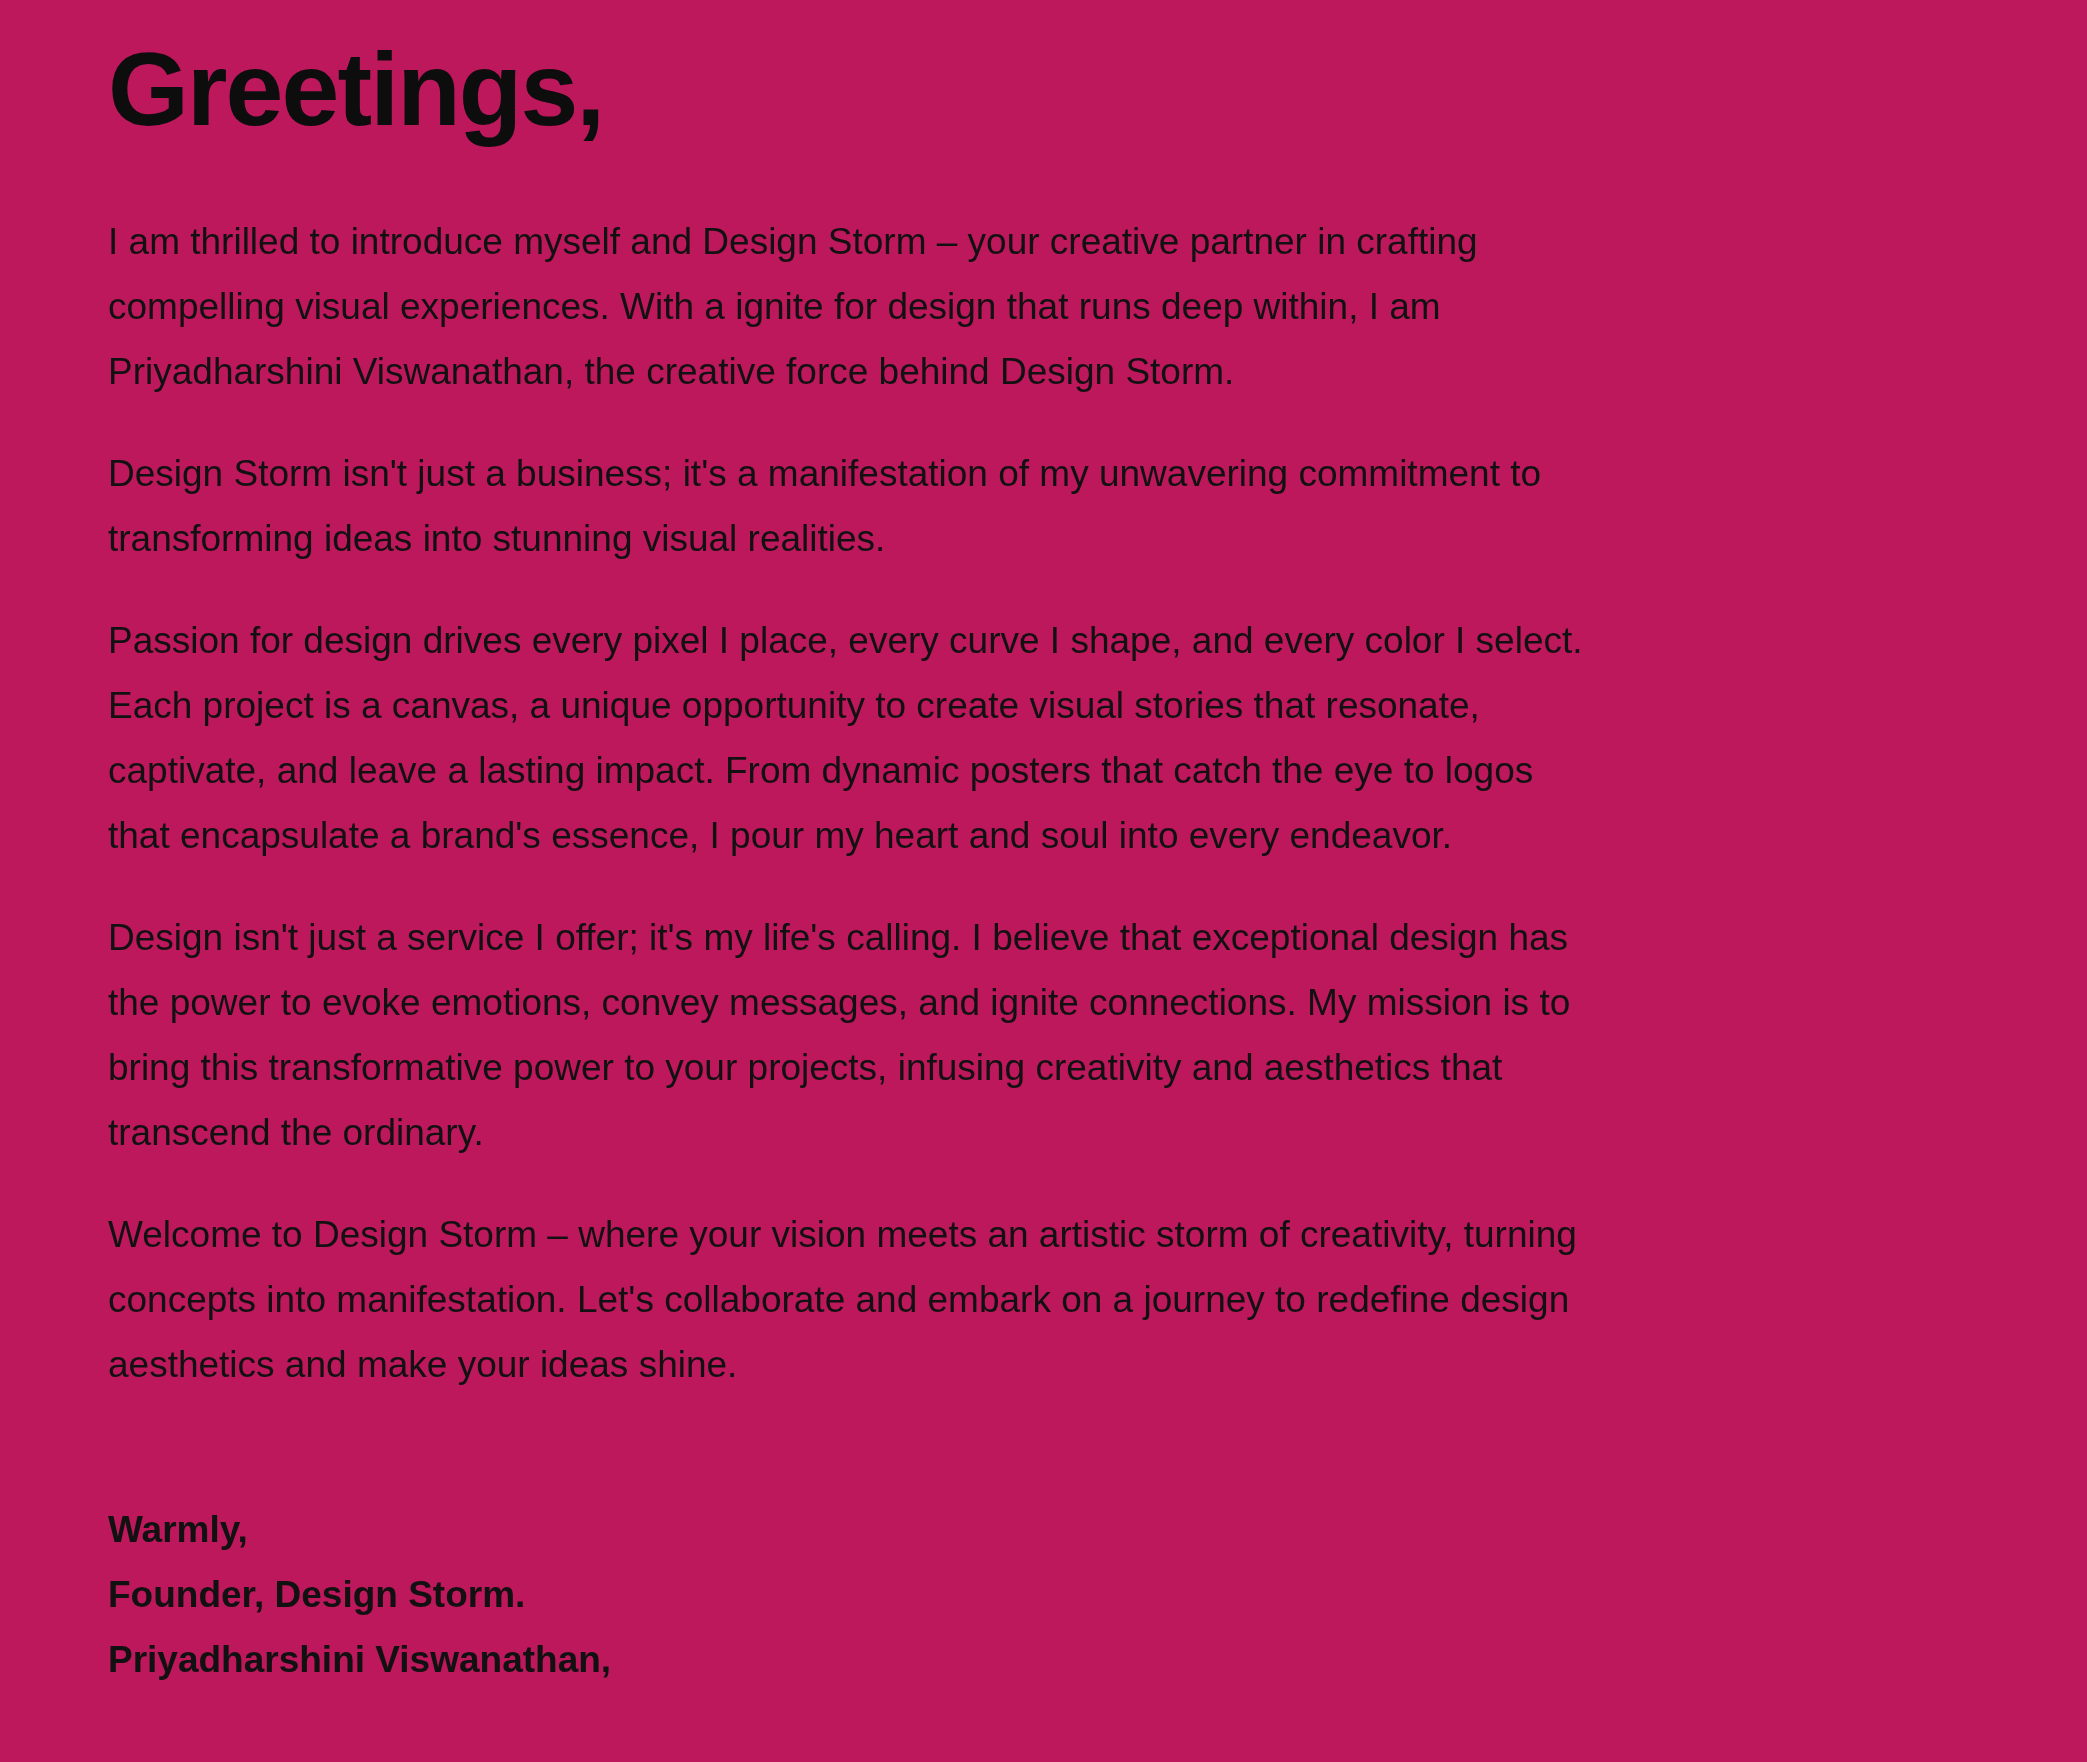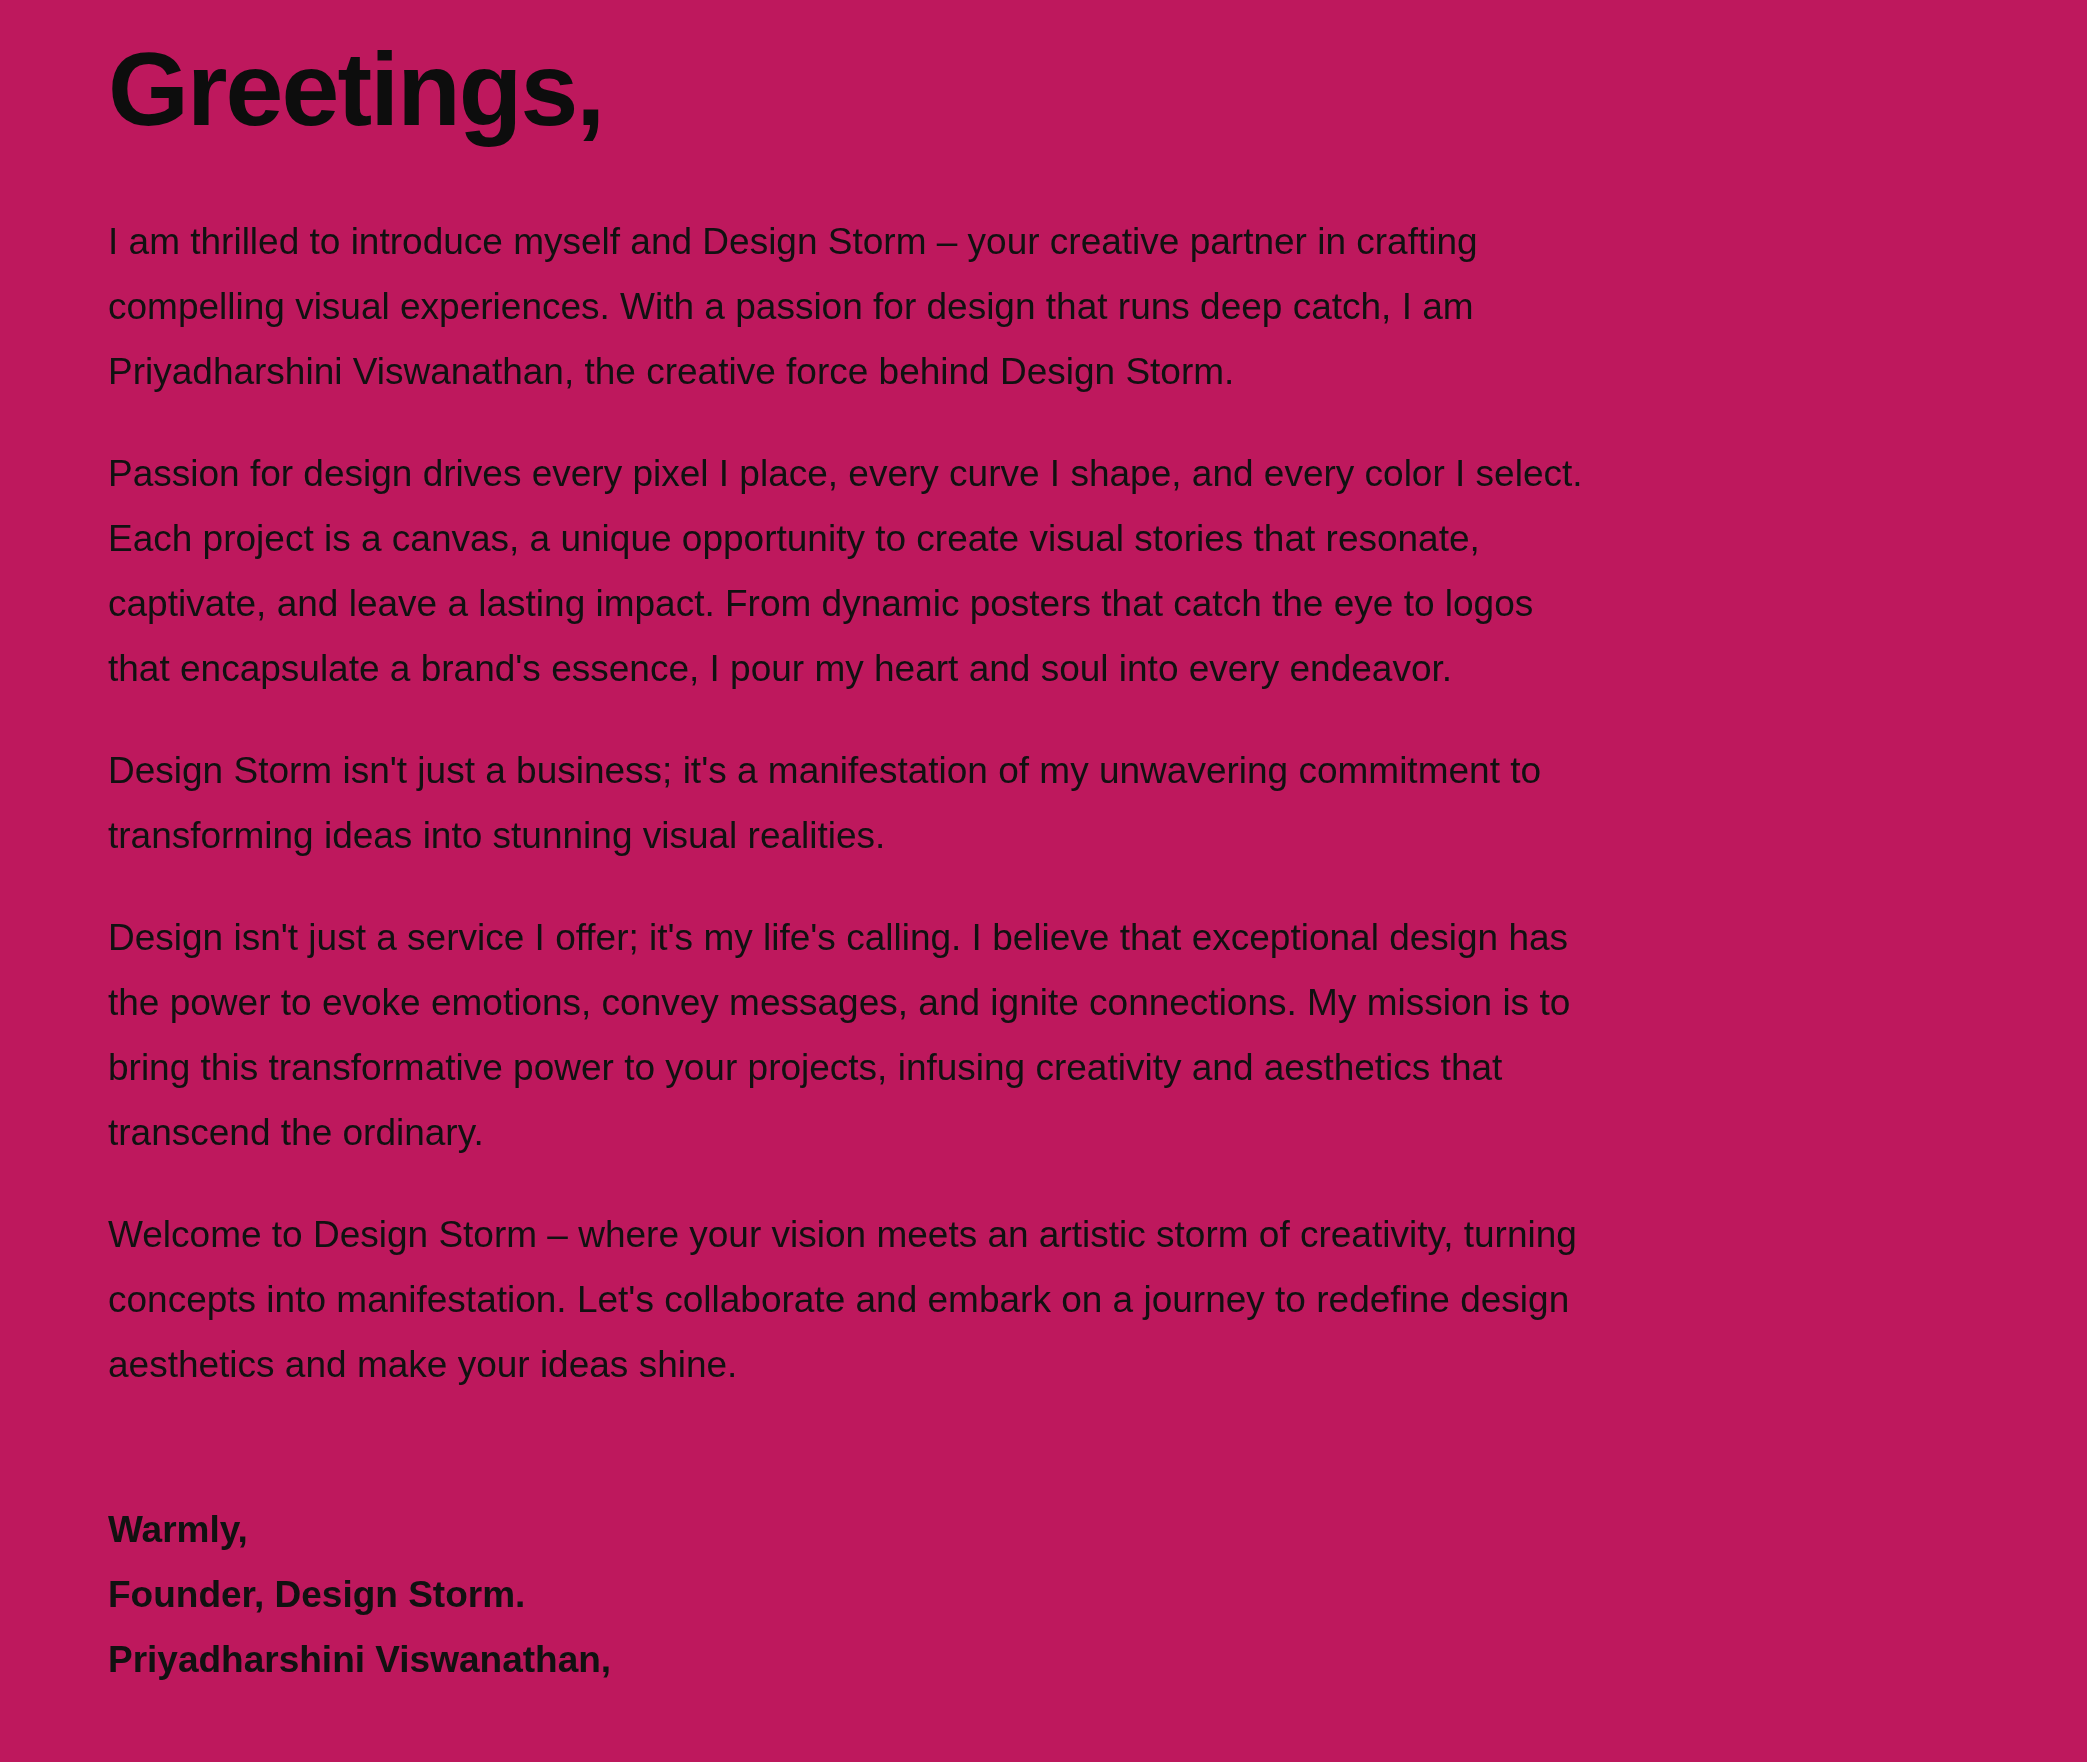--- a/index.html
+++ b/index.html
@@ -47,28 +47,28 @@
 </style>
 </head>
 <body>
 
 <div class="page">
 
   <h1 class="greeting-heading">Greetings,</h1>
 
   <div class="letter-body">
     <p>I am thrilled to introduce myself and Design Storm – your creative partner in crafting
-compelling visual experiences. With a passion for design that runs deep catch, I am
+compelling visual experiences. With a ignite for design that runs deep within, I am
 Priyadharshini Viswanathan, the creative force behind Design Storm.</p>
+    <p>Design Storm isn't just a business; it's a manifestation of my unwavering commitment to
+transforming ideas into stunning visual realities.</p>
     <p>Passion for design drives every pixel I place, every curve I shape, and every color I select.
 Each project is a canvas, a unique opportunity to create visual stories that resonate,
 captivate, and leave a lasting impact. From dynamic posters that catch the eye to logos
 that encapsulate a brand's essence, I pour my heart and soul into every endeavor.</p>
-    <p>Design Storm isn't just a business; it's a manifestation of my unwavering commitment to
-transforming ideas into stunning visual realities.</p>
     <p>Design isn't just a service I offer; it's my life's calling. I believe that exceptional design has
 the power to evoke emotions, convey messages, and ignite connections. My mission is to
 bring this transformative power to your projects, infusing creativity and aesthetics that
 transcend the ordinary.</p>
     <p>Welcome to Design Storm – where your vision meets an artistic storm of creativity, turning
 concepts into manifestation. Let's collaborate and embark on a journey to redefine design
 aesthetics and make your ideas shine.</p>
   </div>
 
   <div class="signature">

